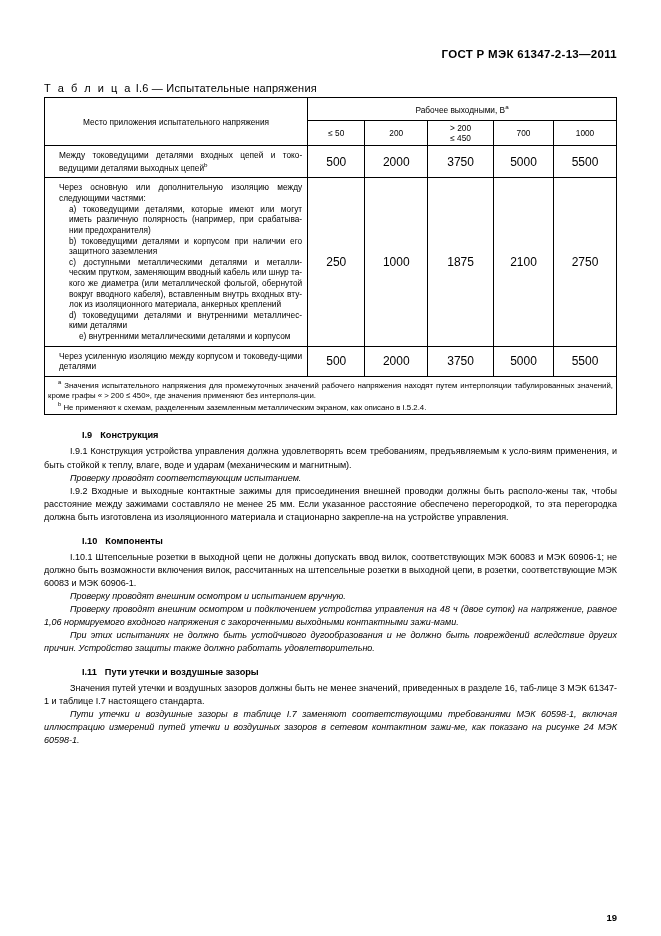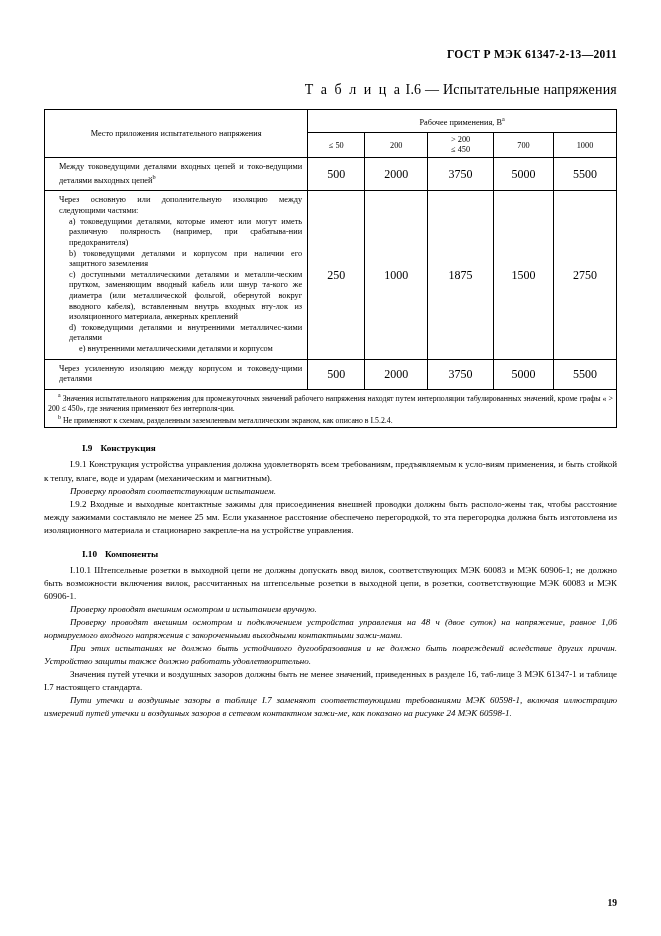--- a/index.html
+++ b/index.html
@@ -13,34 +13,32 @@
     font-family: "Liberation Sans", sans-serif;
     color: #000;
     position: relative;
   }
   .page {
     position: relative;
     width: 661px;
     height: 936px;
     box-sizing: border-box;
     padding: 48px 44px 0 44px;
-    font-family: Liberation Serif, serif;
   }
   .header {
     text-align: right;
     font-size: 11.5px;
     font-weight: bold;
     letter-spacing: 0.3px;
     margin-bottom: 22px;
   }
   .table-caption {
-    font-size: 14px;
-    margin-bottom: 11px;
+    font-size: 11px;
+    margin-bottom: 3px;
     letter-spacing: 0.2px;
-    text-align: right;
   }
   .table-caption .sp {
     letter-spacing: 2px;
   }
   table.main {
     border-collapse: collapse;
     width: 100%;
     table-layout: fixed;
     font-size: 8.3px;
   }
@@ -91,21 +89,21 @@
     text-align-last: left;
     font-size: 9px;
     line-height: 1.45;
   }
   p.ital {
     font-style: italic;
   }
   .footer-page {
     position: absolute;
     right: 44px;
-    bottom: 28px;
+    bottom: 13px;
     font-size: 9.5px;
     font-weight: bold;
   }
 </style>
 </head>
 <body>
 
 <div class="page">
 
   <div class="header">ГОСТ Р МЭК 61347-2-13—2011</div>
@@ -123,21 +121,21 @@
       <col style="width:10%">
       <col style="width:11%">
       <col style="width:11.5%">
       <col style="width:10.5%">
       <col style="width:11%">
     </colgroup>
     <tbody>
       <tr>
         <td rowspan="2" class="hdr-left">Место приложения испытательного напряжения</td>
         <td colspan="5" class="c-center" style="padding:5px 0;">
-          <span>Рабочее применения, В</span><span class="sub">a</span>
+          <span>Рабочее выходными, В</span><span class="sub">a</span>
         </td>
       </tr>
       <tr>
         <td class="c-center" style="padding:5px 0;">≤ 50</td>
         <td class="c-center">200</td>
         <td class="c-center" style="line-height:1.25;margin-top:36px;">&gt; 200<br>≤ 450</td>
         <td class="c-center">700</td>
         <td class="c-center">1000</td>
       </tr>
 
@@ -157,21 +155,21 @@
           <div>Через основную или дополнительную изоляцию между следующими частями:</div>
           <div class="indent-1">a)  токоведущими деталями, которые имеют или могут иметь различную полярность (например, при срабатыва-нии предохранителя)</div>
           <div class="indent-1">b)  токоведущими деталями и корпусом при наличии его защитного заземления</div>
           <div class="indent-1">c)  доступными металлическими деталями и металли-ческим прутком, заменяющим вводный кабель или шнур та-кого же диаметра (или металлической фольгой, обернутой вокруг вводного кабеля), вставленным внутрь входных вту-лок из изоляционного материала, анкерных креплений</div>
           <div class="indent-1">d)  токоведущими деталями и внутренними металличес-кими деталями</div>
           <div class="indent-1" style="padding-left:20px;">e)  внутренними металлическими деталями и корпусом</div>
         </td>
         <td class="num">250</td>
         <td class="num">1000</td>
         <td class="num">1875</td>
-        <td class="num">1500</td>
+        <td class="num">2100</td>
         <td class="num">2750</td>
       </tr>
 
       <tr>
         <td class="c-just" style="padding:4px 5px 4px 14px;">Через усиленную изоляцию между корпусом и токоведу-щими деталями</td>
         <td class="num">500</td>
         <td class="num">2000</td>
         <td class="num">3750</td>
         <td class="num">5000</td>
         <td class="num">5500</td>
@@ -196,19 +194,22 @@
     <p class="para">I.9.2  Входные и выходные контактные зажимы для присоединения внешней проводки должны быть располо-жены так, чтобы расстояние между зажимами составляло не менее 25 мм. Если указанное расстояние обеспечено перегородкой, то эта перегородка должна быть изготовлена из изоляционного материала и стационарно закрепле-на на устройстве управления.</p>
 
     <div class="sec-head">
       <span class="n">I.10</span><span>Компоненты</span>
     </div>
     <p class="para">I.10.1  Штепсельные розетки в выходной цепи не должны допускать ввод вилок, соответствующих МЭК 60083 и МЭК 60906-1; не должно быть возможности включения вилок, рассчитанных на штепсельные розетки в выходной цепи, в розетки, соответствующие МЭК 60083 и МЭК 60906-1.</p>
     <p class="para ital">Проверку проводят внешним осмотром и испытанием вручную.</p>
     <p class="para ital">Проверку проводят внешним осмотром и подключением устройства управления на 48 ч (двое суток) на напряжение, равное 1,06 нормируемого входного напряжения с закороченными выходными контактными зажи-мами.</p>
     <p class="para ital">При этих испытаниях не должно быть устойчивого дугообразования и не должно быть повреждений вследствие других причин. Устройство защиты также должно работать удовлетворительно.</p>
 
+    <div class="sec-head">
+      <span class="n">I.11</span><span>Пути утечки и воздушные зазоры</span>
+    </div>
     <p class="para">Значения путей утечки и воздушных зазоров должны быть не менее значений, приведенных в разделе 16, таб-лице 3 МЭК 61347-1 и таблице I.7 настоящего стандарта.</p>
     <p class="para ital">Пути утечки и воздушные зазоры в таблице I.7 заменяют соответствующими требованиями МЭК 60598-1, включая иллюстрацию измерений путей утечки и воздушных зазоров в сетевом контактном зажи-ме, как показано на рисунке 24 МЭК 60598-1.</p>
 
   </div>
 
   <div class="footer-page">19</div>
 </div>
 
 </body></html>

